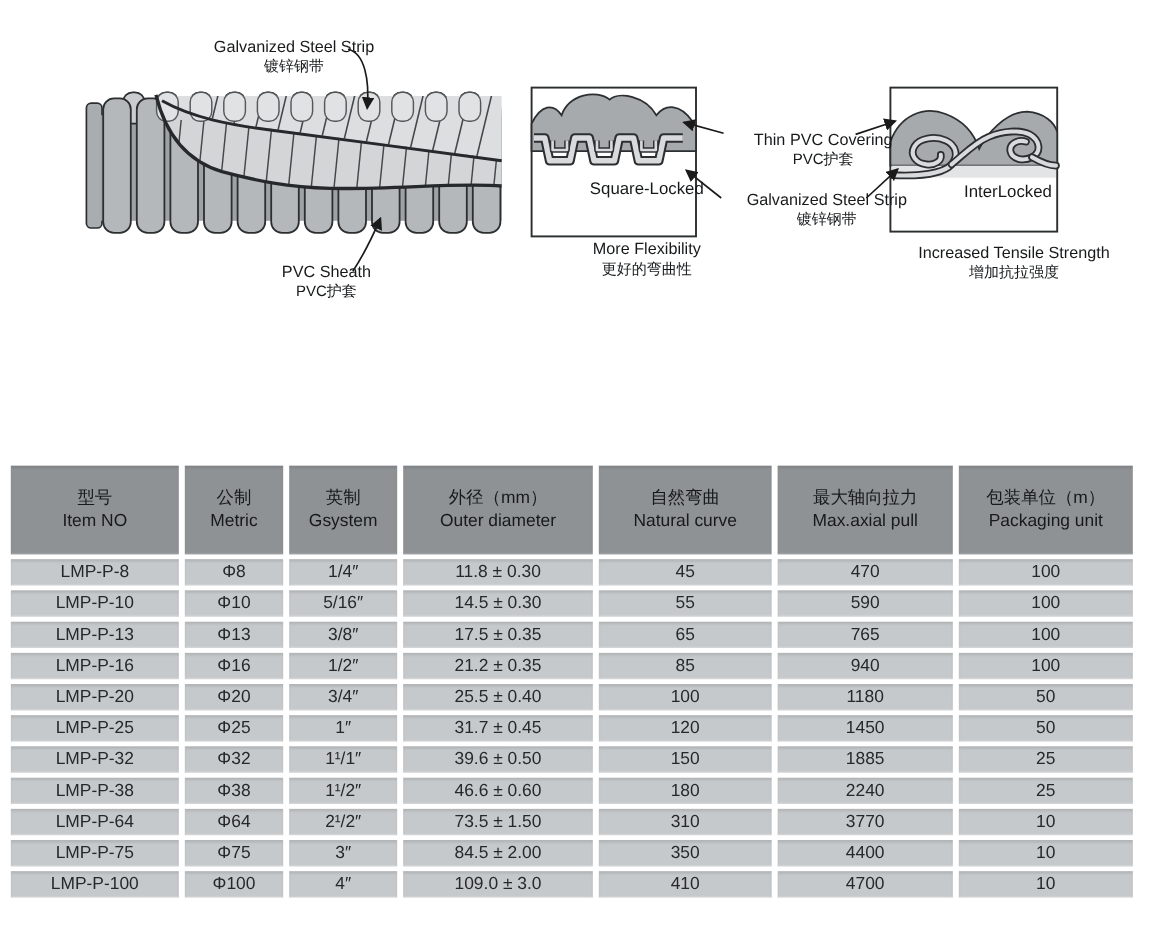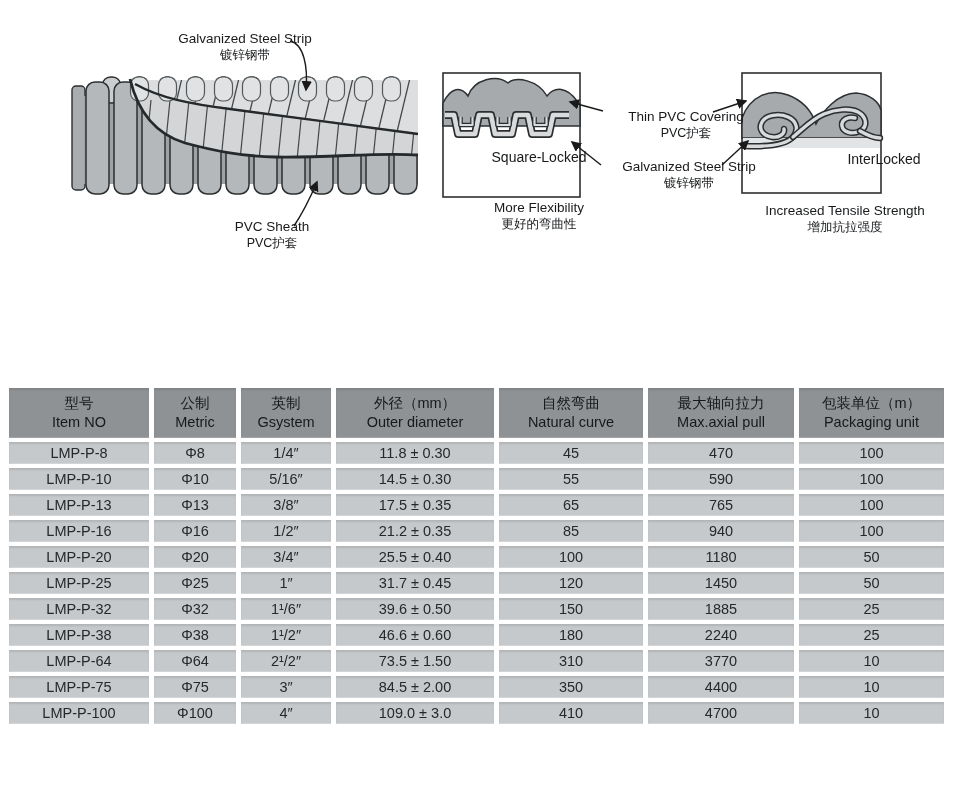--- a/index.html
+++ b/index.html
@@ -18,21 +18,21 @@
   }
   .lbl .zh{font-size:12.5px}
   .title-lbl{font-size:14px}
   table.spec{
     position:absolute;left:4px;top:384px;
     border-collapse:separate;border-spacing:5px 4px;
     table-layout:fixed;
   }
   table.spec th{
     background:var(--header-bg,#8e9294);
-    height:50px;padding:0;font-weight:400;
+    height:50px;padding:12px;font-weight:400;
     font-size:14.5px;line-height:19px;color:#17191b;
     box-shadow:inset 0 2px 2px rgba(0,0,0,.10), inset 0 -1px 1px rgba(255,255,255,.18);
   }
   table.spec th .zh{font-size:14.5px}
   table.spec th .en{font-size:14.5px}
   table.spec td{
     background:var(--row-bg,#c6c9cb);
     height:22px;padding:0;text-align:center;
     font-size:14.5px;color:#26292b;
     box-shadow:inset 0 2px 2px rgba(0,0,0,.10), inset 0 -1px 1px rgba(255,255,255,.25);
@@ -190,21 +190,21 @@
   </div>
   <div class="lbl" style="left:658px;top:108px">
     <div class="en">Thin PVC Covering</div>
     <div class="zh">PVC护套</div>
   </div>
   <div class="lbl" style="left:661px;top:158px">
     <div class="en">Galvanized Steel Strip</div>
     <div class="zh">镀锌钢带</div>
   </div>
   <div class="lbl title-lbl" style="left:511px;top:149px">Square-Locked</div>
-  <div class="lbl title-lbl" style="left:856px;top:151px">InterLocked</div>
+  <div class="lbl title-lbl" style="left:812px;top:151px">InterLocked</div>
   <div class="lbl" style="left:511px;top:199px">
     <div class="en">More Flexibility</div>
     <div class="zh">更好的弯曲性</div>
   </div>
   <div class="lbl" style="left:817px;top:202px">
     <div class="en">Increased Tensile Strength</div>
     <div class="zh">增加抗拉强度</div>
   </div>
 </div>
 
@@ -301,21 +301,21 @@
         <td>Φ25</td>
         <td>1″</td>
         <td>31.7 ± 0.45</td>
         <td>120</td>
         <td>1450</td>
         <td>50</td>
       </tr>
       <tr>
         <td>LMP-P-32</td>
         <td>Φ32</td>
-        <td>1¹/6″</td>
+        <td>1¹/1″</td>
         <td>39.6 ± 0.50</td>
         <td>150</td>
         <td>1885</td>
         <td>25</td>
       </tr>
       <tr>
         <td>LMP-P-38</td>
         <td>Φ38</td>
         <td>1¹/2″</td>
         <td>46.6 ± 0.60</td>

